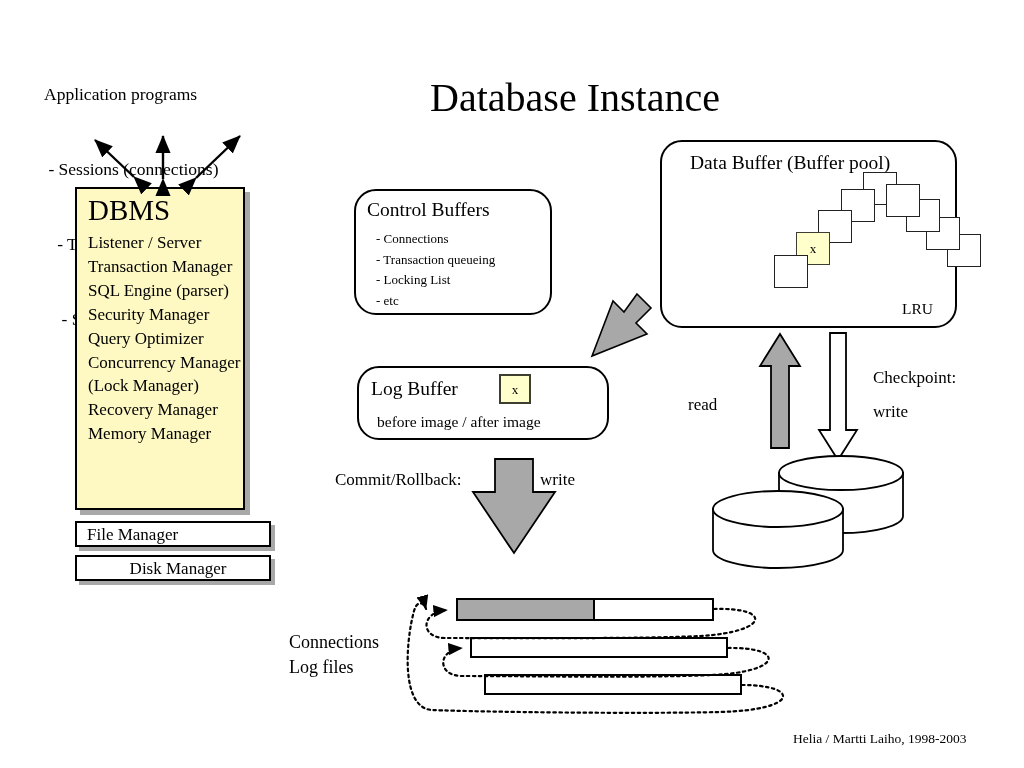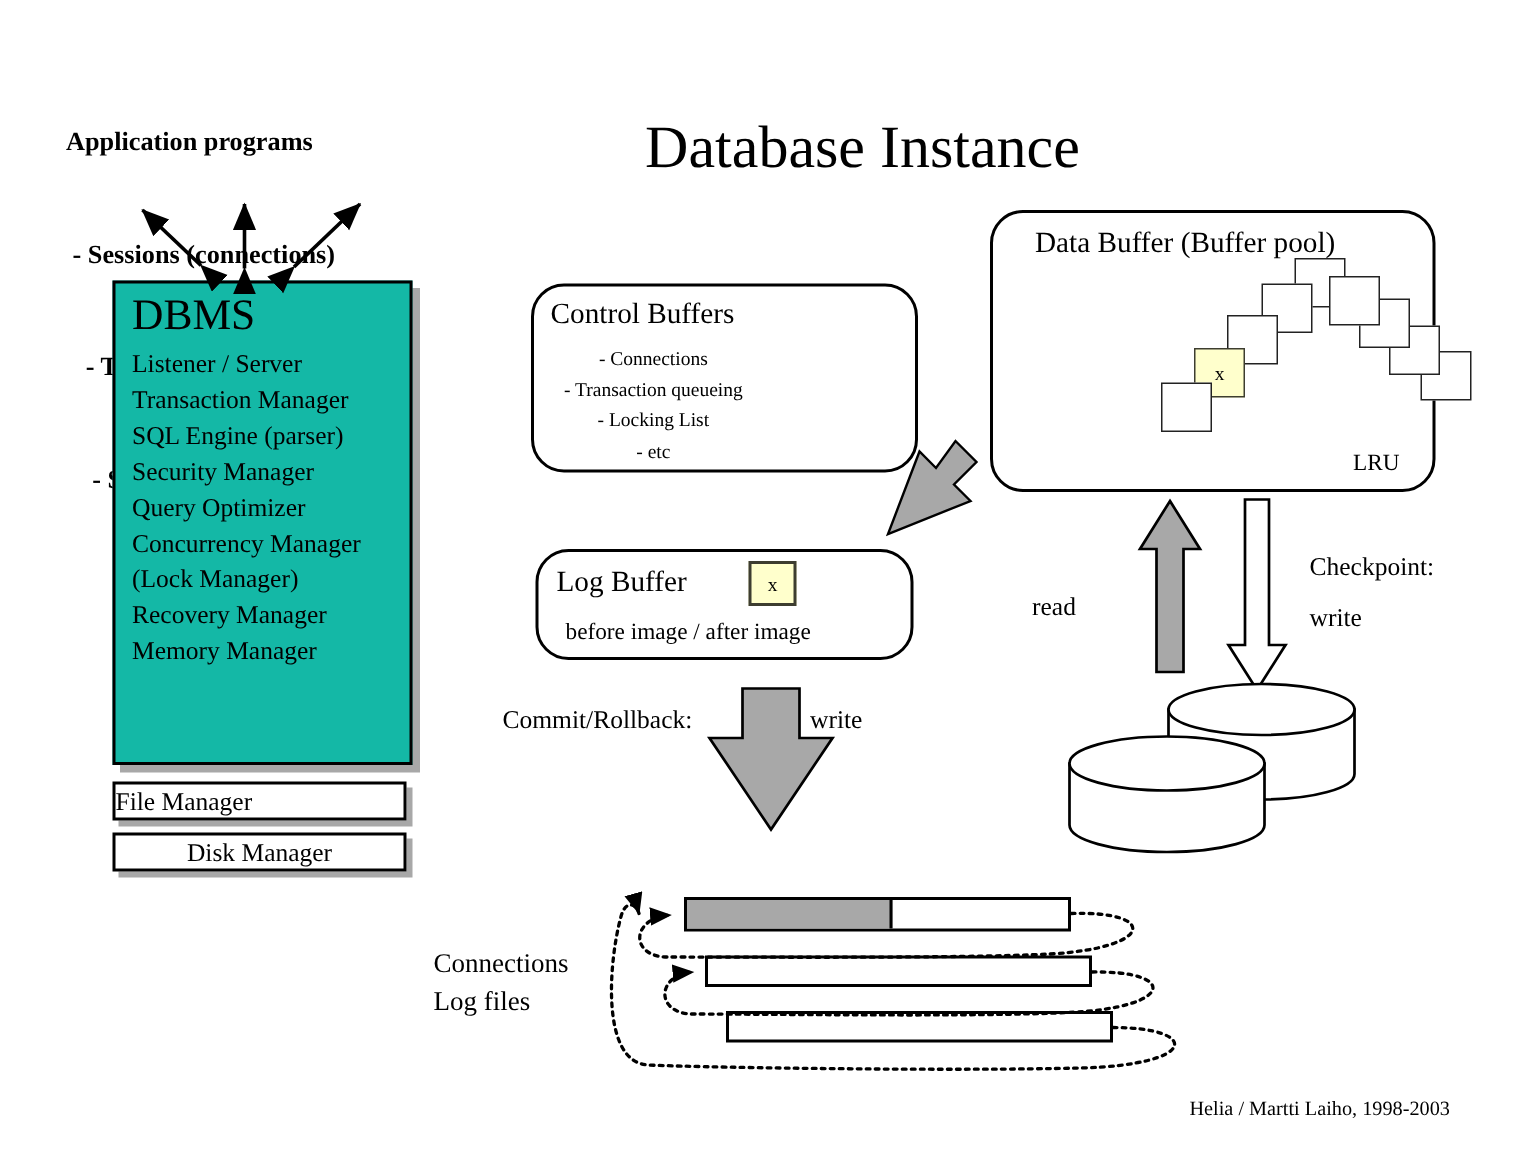--- a/index.html
+++ b/index.html
@@ -17,38 +17,38 @@
   }
   .abs { position: absolute; }
 
   
   #app-programs {
     left: 44px; top: 32px;
     font-size: 17.5px;
     line-height: 25px;
     white-space: pre;
   }
-  #app-programs div { white-space: pre; font-weight: bold; }
+  #app-programs div { white-space: pre; }
 
   
   #page-title {
     left: 380px; top: 52px;
     width: 390px;
     text-align: center;
     font-size: 40px;
     line-height: 48px;
     margin-top: 22px;
   }
 
   
   #dbms-box {
     left: 75px; top: 187px;
-    width: 200px; height: 323px;
+    width: 170px; height: 323px;
     border: 2px solid #000;
-    background: #14b8a6;
+    background: #fef9c3;
     box-shadow: 5px 5px 0 0 #a8a8a8;
     box-sizing: border-box;
   }
   #dbms-title {
     position: absolute;
     left: 11px; top: 4px;
     font-size: 29px;
     line-height: 34px;
   }
   #dbms-list {
@@ -57,32 +57,33 @@
     font-size: 17px;
     line-height: 23.9px;
   }
   .mgr-box {
     border: 2px solid #000;
     background: #fff;
     box-shadow: 4px 4px 0 0 #a8a8a8;
     box-sizing: border-box;
     font-size: 17px;
     line-height: 23px;
+    padding-left: 10px;
   }
   #file-manager-box { left: 75px; top: 521px; width: 196px; height: 26px; }
   #disk-manager-box { left: 75px; top: 555px; width: 196px; height: 26px; text-align: center; }
 
   
   .round-box {
     border: 2px solid #000;
     border-radius: 22px;
     background: #fff;
     box-sizing: border-box;
   }
-  #control-buffers-box { left: 354px; top: 189px; width: 258px; height: 126px; text-align: center; }
+  #control-buffers-box { left: 354px; top: 189px; width: 198px; height: 126px; }
   #control-buffers-title {
     position: absolute; left: 11px; top: 6px;
     font-size: 19.5px; line-height: 26px;
   }
   #control-buffers-list {
     position: absolute; left: 20px; top: 38px;
     font-size: 13px; line-height: 20.6px;
   }
 
   #log-buffer-box { left: 357px; top: 366px; width: 252px; height: 74px; }

